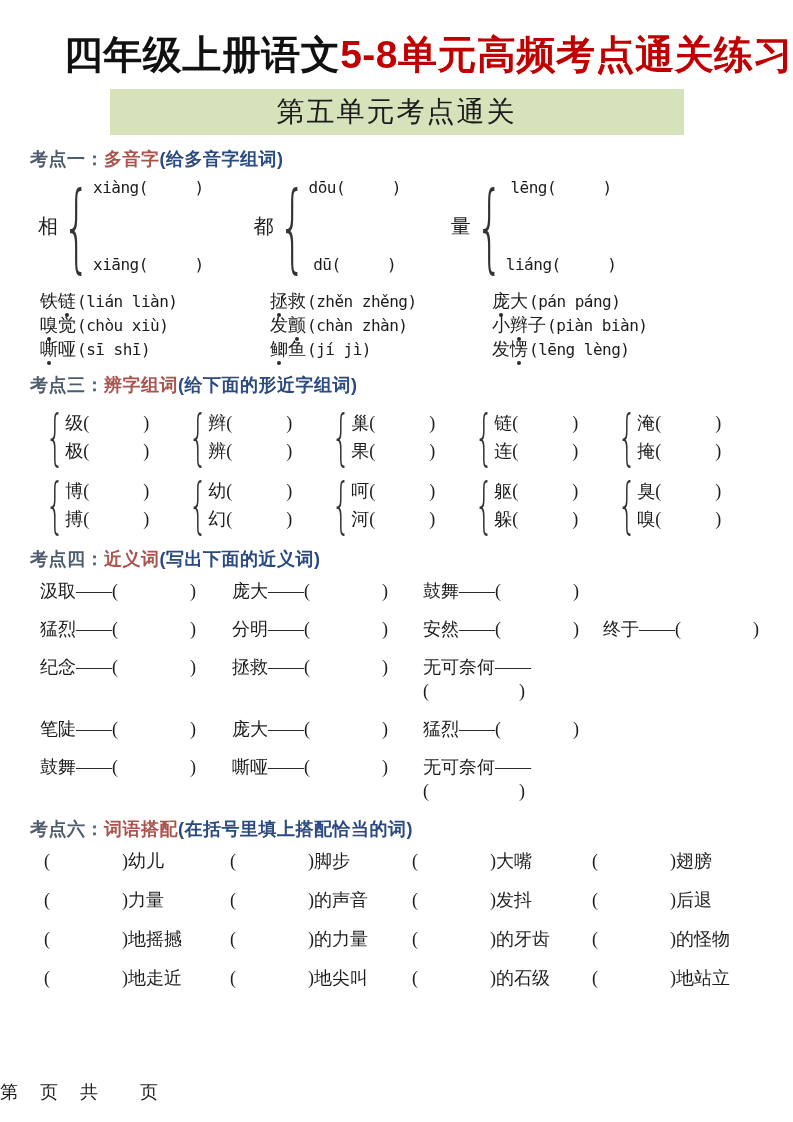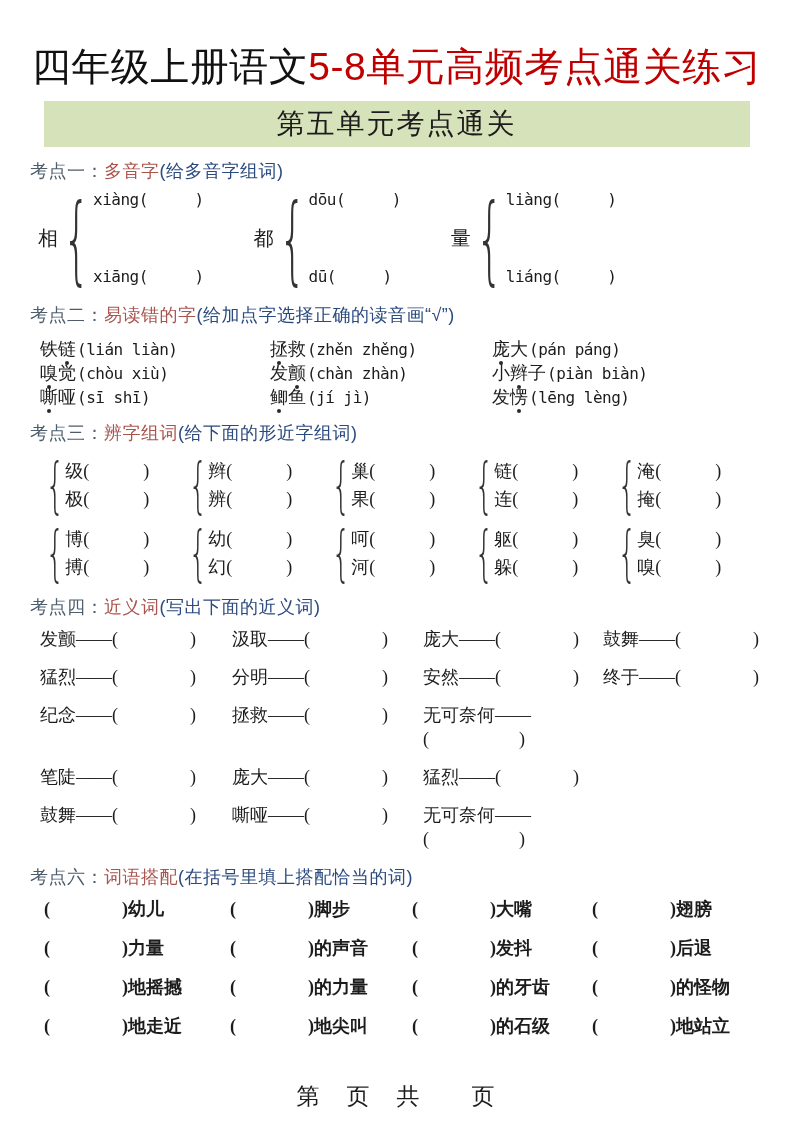--- a/index.html
+++ b/index.html
@@ -12,39 +12,39 @@
   }
   *{margin:0;padding:0;box-sizing:border-box;}
   html,body{background:#ffffff;}
   .page{
     width:793px;height:1122px;margin:0 auto;background:#ffffff;
     font-family:"Liberation Serif","DejaVu Serif",serif;color:var(--ink);
     position:relative;overflow:hidden;
   }
   
   .title{
-    margin-top:44px;text-align:center;
+    margin-top:32px;text-align:right;
     font-family:"Liberation Sans","DejaVu Sans",sans-serif;
-    font-weight:400;font-size:39px;line-height:1.2;letter-spacing:0.5px;
+    font-weight:700;font-size:39px;line-height:1.2;letter-spacing:0.5px;
     white-space:nowrap;
   }
   .title .t-black{color:#111111;}
   .title .t-red{color:var(--title-red);}
   
   .banner{
-    width:706px;height:46px;margin:10px auto 4px;
+    width:574px;height:46px;margin:10px auto 4px;
     background:var(--banner-bg);
     text-align:center;font-size:28px;line-height:46px;font-weight:500;
     letter-spacing:2px;
   }
   
   .sec-head{
     margin:12px 0 0 30px;
     font-family:"Liberation Sans","DejaVu Sans",sans-serif;
-    font-size:18px;font-weight:normal;letter-spacing:0.5px;
+    font-size:18px;font-weight:bold;letter-spacing:0.5px;
   }
   .sec-label{color:var(--label);}
   .sec-term{color:var(--term);}
   .sec-note{color:var(--note);}
   
   .zh{font-size:18px;}
   .pinyin{font-family:"DejaVu Sans Mono","Liberation Mono",monospace;font-size:16px;letter-spacing:-0.5px;}
   .brace{
     font-family:"DejaVu Sans",sans-serif;font-weight:200;color:#333;
     display:inline-block;line-height:1;
@@ -55,20 +55,21 @@
     width:4px;height:4px;border-radius:50%;background:#2a2a2a;
   }
   
   .dy-groups{margin:4px 0 0 38px;display:flex;gap:50px;height:104px;}
   .dy-group{display:flex;align-items:center;}
   .dy-char{font-size:20px;margin-right:2px;}
   .brace1{font-size:96px;transform:scaleX(0.45);margin:0 -14px;}
   .dy-col{
     height:100px;display:flex;flex-direction:column;justify-content:space-between;
     padding:1px 0;
+    text-align:center;
   }
   
   .m-grid{
     margin:10px 0 0 40px;display:grid;
     grid-template-columns:230px 222px 1fr;
   }
   .m-item .pinyin{margin-left:1px;}
   
   .pair-row{margin:10px 0 0 46px;display:flex;}
   .pair-row + .pair-row{margin-top:8px;}
@@ -78,30 +79,30 @@
   .pair-col .zh{line-height:28px;}
   
   .word-rows{margin:8px 0 0 40px;}
   .word-row{display:flex;margin-bottom:14px;font-size:18px;}
   .word-row .w-cell:nth-child(1){width:192px;}
   .word-row .w-cell:nth-child(2){width:180px;}
   .word-row .w-cell:nth-child(3){width:180px;margin-left:11px;}
   .word-row .w-cell:nth-child(4){flex:1;}
   .dashword{letter-spacing:0;}
   
-  .c-rows{margin:8px 0 0 44px;font-weight:bold;}
+  .c-rows{margin:8px 0 0 44px;}
   .c-row{display:flex;margin-bottom:15px;font-size:18px;}
   .c-row .c-cell:nth-child(1){width:186px;}
   .c-row .c-cell:nth-child(2){width:182px;}
   .c-row .c-cell:nth-child(3){width:180px;}
   .c-row .c-cell:nth-child(4){flex:1;}
   
   .footer{
-    position:absolute;bottom:10px;left:0;width:100%;
-    text-align:center;font-size:23px;letter-spacing:2px;
+    position:absolute;bottom:18px;left:0;width:100%;
+    text-align:left;font-size:18px;letter-spacing:2px;
   }
 </style>
 </head>
 <body>
 
 <div class="page">
 
   <h1 class="title"><span class="t-black">四年级上册语文</span><span class="t-red">5-8单元高频考点通关练习</span></h1>
 
   <div class="banner">第五单元考点通关</div>
@@ -121,27 +122,26 @@
         <span class="brace brace1">{</span>
         <span class="dy-col">
           <span class="pinyin">dōu(　　　)</span>
           <span class="pinyin">dū(　　　)</span>
         </span>
       </div>
       <div class="dy-group">
         <span class="zh dy-char">量</span>
         <span class="brace brace1">{</span>
         <span class="dy-col">
-          <span class="pinyin">liàng(　　　)</span>
+          <span class="pinyin">lēng(　　　)</span>
           <span class="pinyin">liáng(　　　)</span>
         </span>
       </div>
     </div>
 
-  <div class="sec-head"><span class="sec-label">考点二：</span><span class="sec-term">易读错的字</span><span class="sec-note">(给加点字选择正确的读音画“√”)</span></div>
   <div class="m-grid">
       <span class="m-item"><span class="zh"><span>铁</span><span class="dotchar">链</span></span><span class="pinyin">(lián liàn)</span></span>
       <span class="m-item"><span class="zh"><span class="dotchar">拯</span><span>救</span></span><span class="pinyin">(zhěn zhěng)</span></span>
       <span class="m-item"><span class="zh"><span class="dotchar">庞</span><span>大</span></span><span class="pinyin">(pán páng)</span></span>
       <span class="m-item"><span class="zh"><span class="dotchar">嗅</span><span>觉</span></span><span class="pinyin">(chòu xiù)</span></span>
       <span class="m-item"><span class="zh"><span>发</span><span class="dotchar">颤</span></span><span class="pinyin">(chàn zhàn)</span></span>
       <span class="m-item"><span class="zh"><span>小</span><span class="dotchar">辫</span><span>子</span></span><span class="pinyin">(piàn biàn)</span></span>
       <span class="m-item"><span class="zh"><span class="dotchar">嘶</span><span>哑</span></span><span class="pinyin">(sī shī)</span></span>
       <span class="m-item"><span class="zh"><span class="dotchar">鲫</span><span>鱼</span></span><span class="pinyin">(jí jì)</span></span>
       <span class="m-item"><span class="zh"><span>发</span><span class="dotchar">愣</span></span><span class="pinyin">(lēng lèng)</span></span>
@@ -221,21 +221,20 @@
             <span class="zh">臭(　　　)</span>
             <span class="zh">嗅(　　　)</span>
           </span>
         </span>
       </div>
   </div>
 
   <div class="sec-head"><span class="sec-label">考点四：</span><span class="sec-term">近义词</span><span class="sec-note">(写出下面的近义词)</span></div>
   <div class="word-rows">
       <div class="word-row">
-        <span class="w-cell dashword">发颤——(　　　　)</span>
         <span class="w-cell dashword">汲取——(　　　　)</span>
         <span class="w-cell dashword">庞大——(　　　　)</span>
         <span class="w-cell dashword">鼓舞——(　　　　)</span>
       </div>
       <div class="word-row">
         <span class="w-cell dashword">猛烈——(　　　　)</span>
         <span class="w-cell dashword">分明——(　　　　)</span>
         <span class="w-cell dashword">安然——(　　　　)</span>
         <span class="w-cell dashword">终于——(　　　　)</span>
       </div>

